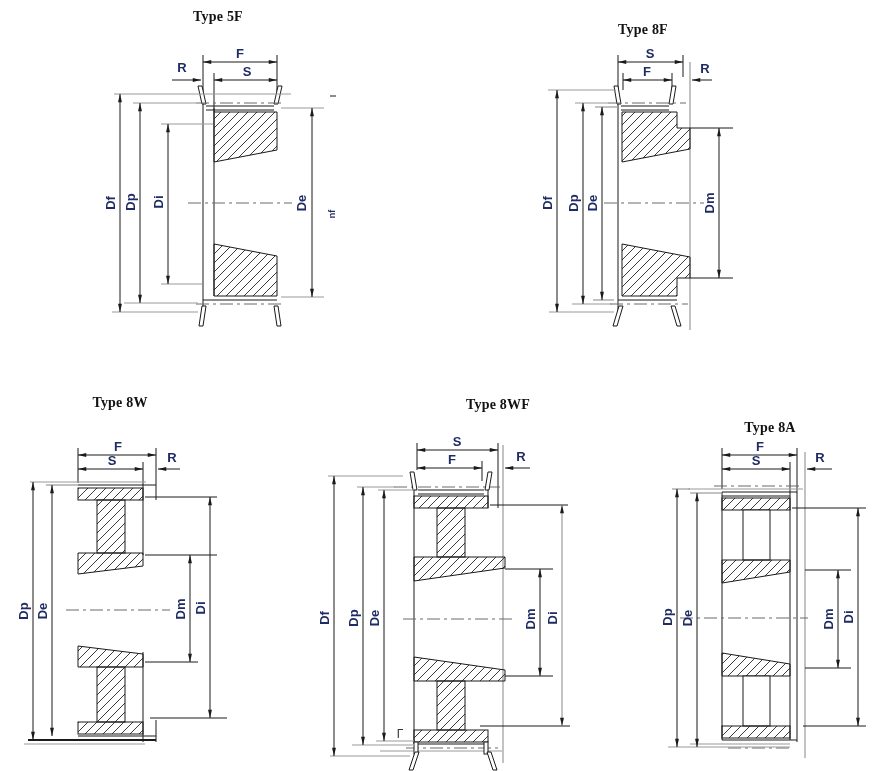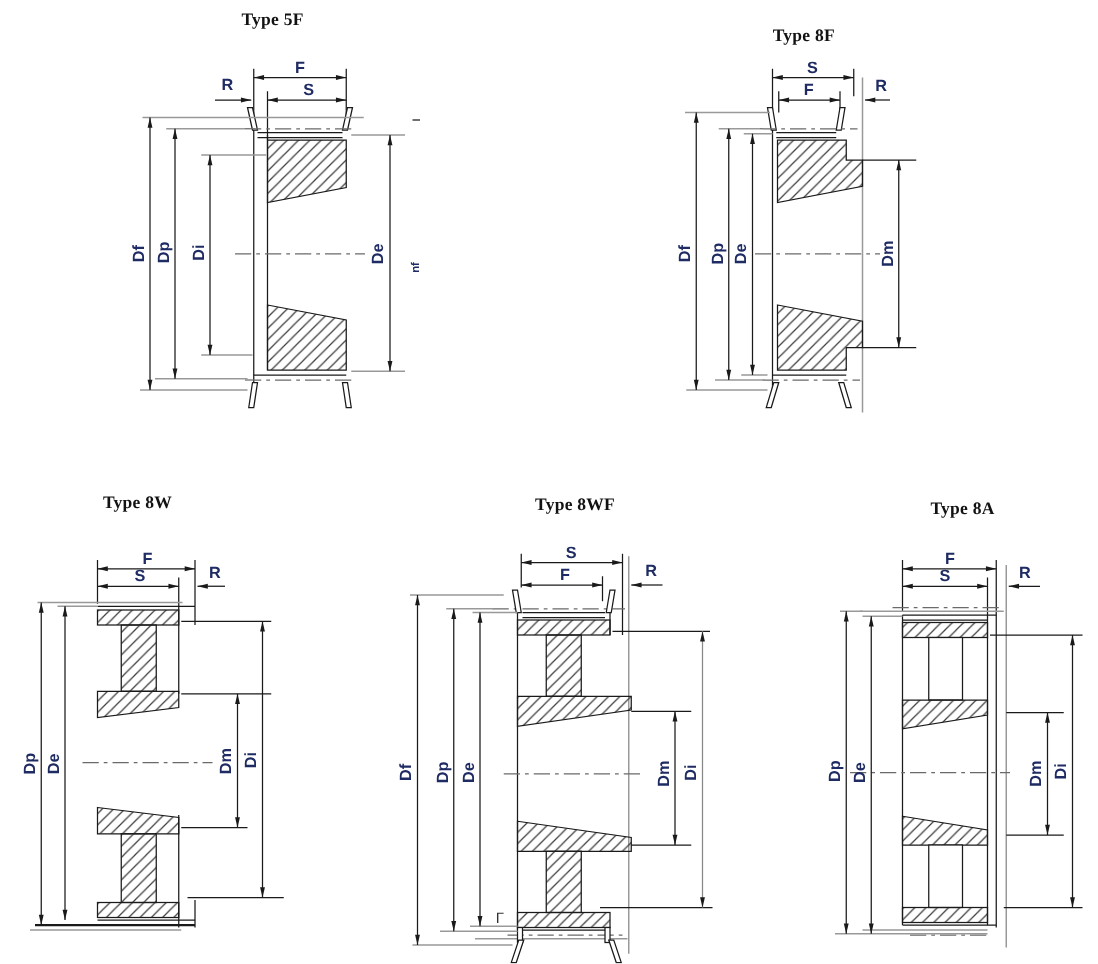--- a/index.html
+++ b/index.html
@@ -24,23 +24,23 @@
   .sm{font-size:9px;}
   .mk{font-size:12px;fill:#333;font-weight:normal;}
 </style>
 </head>
 <body>
 
 <div id="stage">
 
   <div class="figtitle" style="left:148px;top:9px;">Type 5F</div>
   <div class="figtitle" style="left:573px;top:22px;">Type 8F</div>
-  <div class="figtitle" style="left:40px;top:395px;text-align:center;">Type 8W</div>
-  <div class="figtitle" style="left:390px;top:397px;">Type 8WF</div>
-  <div class="figtitle" style="left:700px;top:400px;">Type 8A</div>
+  <div class="figtitle" style="left:50px;top:395px;text-align:center;">Type 8W</div>
+  <div class="figtitle" style="left:390px;top:397px;text-align:right;">Type 8WF</div>
+  <div class="figtitle" style="left:700px;top:420px;">Type 8A</div>
 
   <svg style="left:95px;top:35px;" width="270" height="305" viewBox="95 35 270 305">
     <defs>
       <marker id="a1" viewBox="0 0 12 12" refX="11" refY="6" markerWidth="11" markerHeight="9" markerUnits="userSpaceOnUse" orient="auto-start-reverse">
         <path d="M0,3.4 L11,6 L0,8.6 Z" fill="#1a1a1a"></path>
         </marker>
       <pattern id="h1" width="9" height="9" patternUnits="userSpaceOnUse">
         <path d="M-1,10 L10,-1 M-1,1 L1,-1 M8,10 L10,8" stroke="#3c3c3c" stroke-width="1"></path>
         </pattern>
     </defs>

